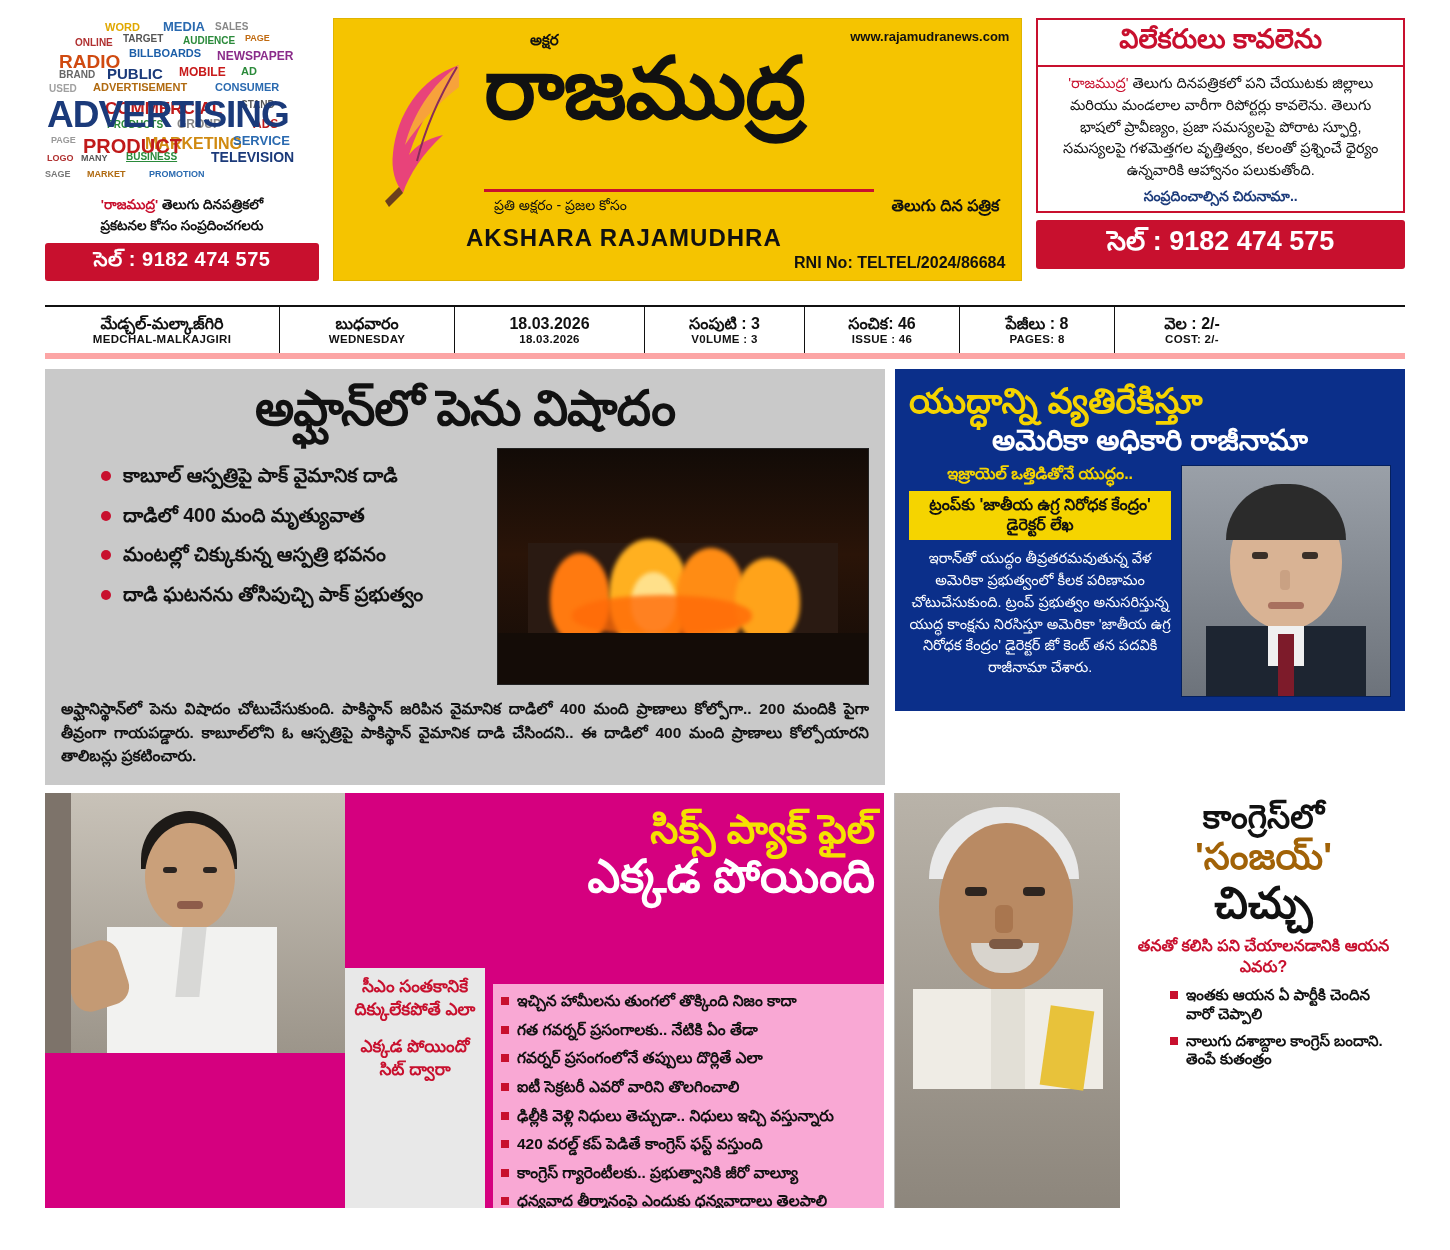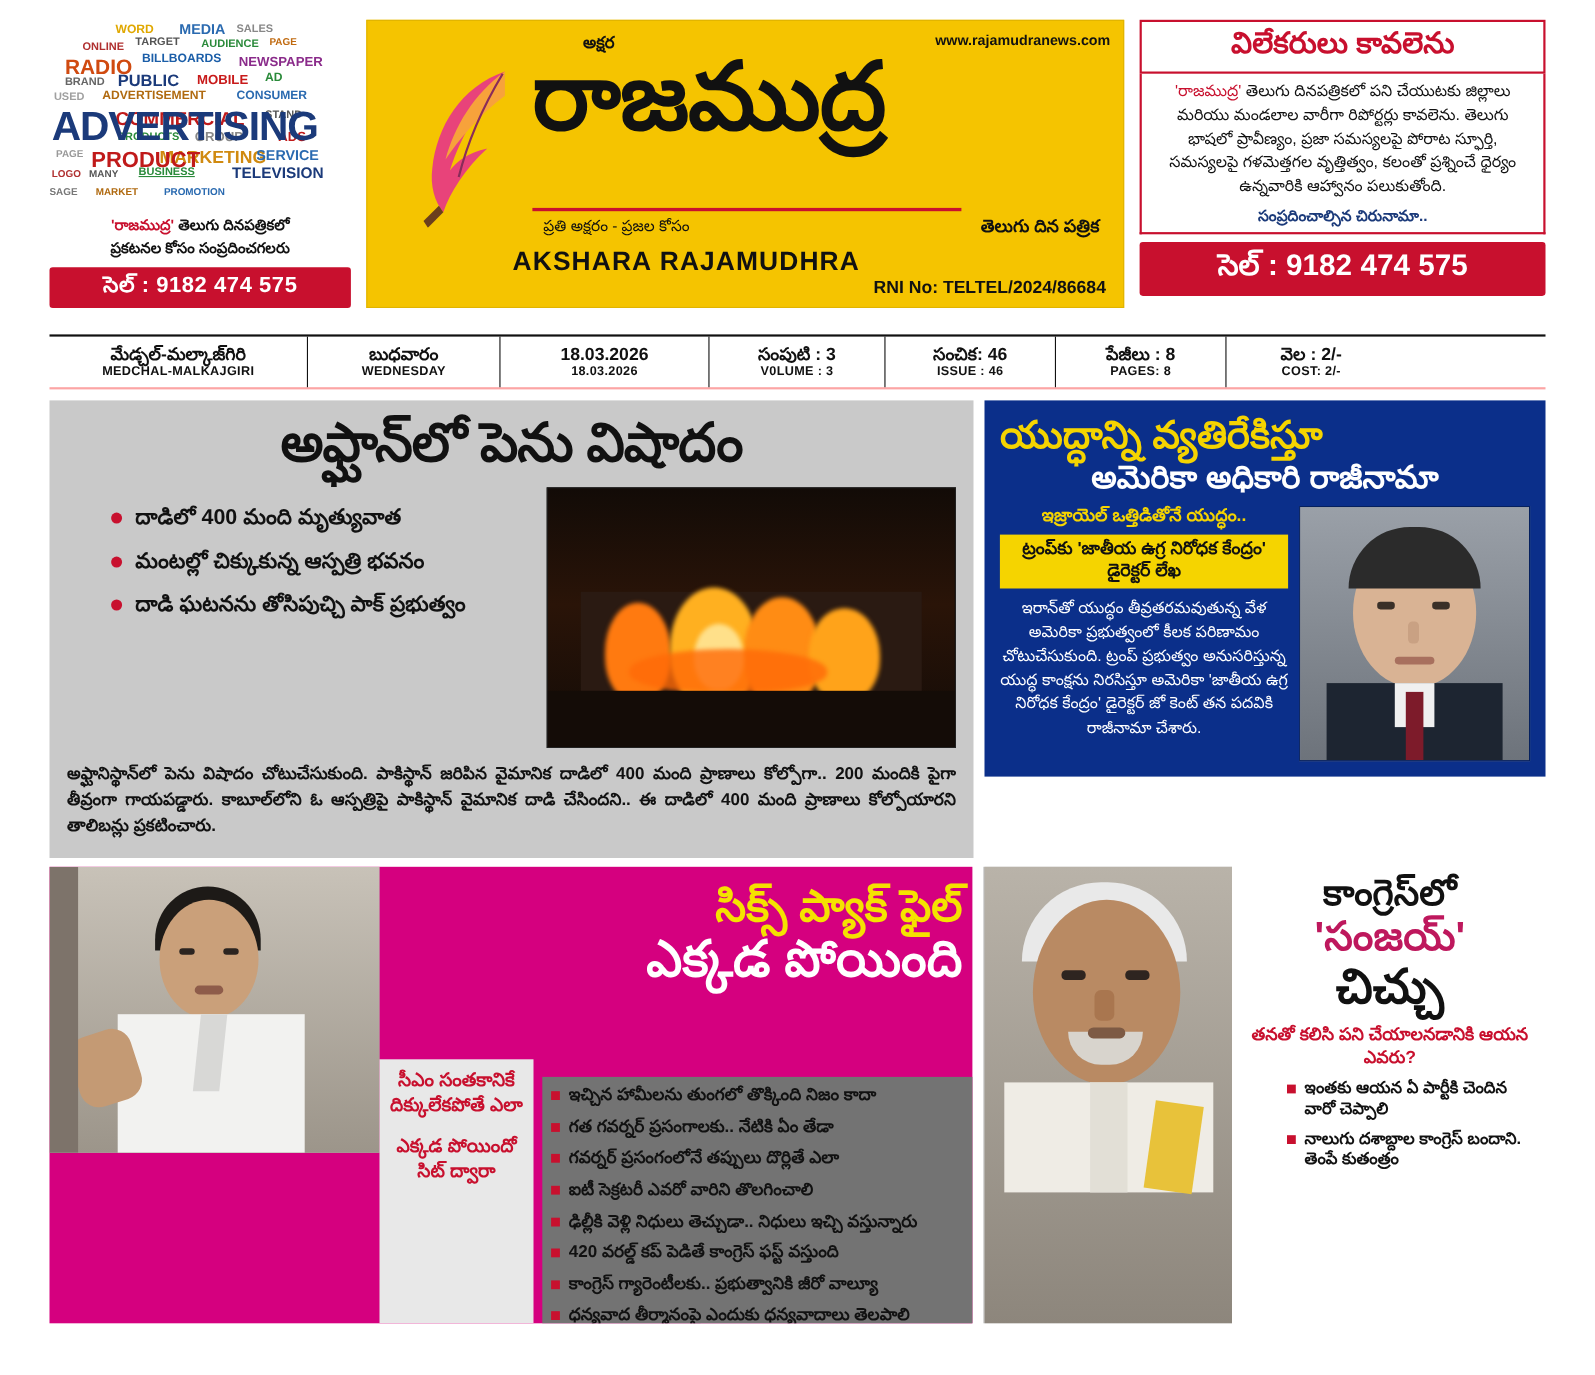--- a/index.html
+++ b/index.html
@@ -66,21 +66,21 @@
   }
   .ar-body .q{color:#c8102e;}
   .ar-contact{color:#1b3a7a;font-weight:bold;font-size:14px;margin-top:4px;}
   .ar-phone{
     background:#c8102e;color:#fff;text-align:center;font-size:27px;font-weight:bold;
     padding:6px 0;margin-top:7px;border-radius:3px;
   }
 
   
   .dateline{
-    margin:8px 45px 0 45px;border-top:2px solid #111;border-bottom:2px solid #fca5a5;
+    margin:8px 45px 0 45px;border-top:2px solid #111;border-bottom:6px solid #fca5a5;
     display:flex;height:46px;
   }
   .dl-cell{
     flex:0 0 auto;display:flex;flex-direction:column;justify-content:center;align-items:center;
     border-right:1px solid #111;padding:0 12px;
   }
   .dl-cell:last-child{border-right:none;}
   .dl-te{font-size:16px;font-weight:bold;color:#111;line-height:1.15;}
   .dl-en{font-size:11.5px;font-weight:bold;color:#111;letter-spacing:.3px;}
 
@@ -153,36 +153,36 @@
     position:absolute;left:300px;top:14px;width:530px;text-align:right;padding-right:14px;
   }
   .b-head .l1{font-size:40px;font-weight:bold;color:#f5e200;line-height:1.1;}
   .b-head .l2{font-size:46px;font-weight:bold;color:#ffffff;line-height:1.1;}
   .b-sidecol{
     position:absolute;left:300px;top:175px;width:140px;background:#e8e8e8;height:240px;
     text-align:center;font-size:17px;font-weight:bold;color:#c8102e;line-height:1.35;padding:8px 4px;
     box-sizing:border-box;
   }
   .b-bullets{
-    position:absolute;left:448px;top:175px;width:395px;background:#737373;height:240px;
+    position:absolute;left:448px;top:175px;width:395px;background:#f9a8d4;height:240px;
     padding:8px 6px 0 8px;box-sizing:border-box;
   }
   .b-bullets li{
     list-style:none;font-size:15.5px;font-weight:bold;color:#111;margin-bottom:10px;
     position:relative;padding-left:16px;line-height:1.2;
   }
   .b-bullets li:before{
     content:"";position:absolute;left:0;top:5px;width:8px;height:8px;background:#c8102e;
   }
 
   .b-right{width:510px;margin-left:10px;border-left:1px solid #bbb;display:flex;height:415px;}
   .br-photo{width:225px;background:#9a958d;position:relative;overflow:hidden;}
   .br-text{width:285px;padding:6px 8px 0 10px;box-sizing:border-box;text-align:center;}
   .br-text .h1{font-size:33px;font-weight:bold;color:#111;line-height:1.12;}
-  .br-text .h2{font-size:37px;font-weight:bold;color:#be185d;line-height:1.12;}
+  .br-text .h2{font-size:37px;font-weight:bold;color:#a16207;line-height:1.12;}
   .br-text .h3{font-size:44px;font-weight:bold;color:#111;line-height:1.12;}
   .br-sub{font-size:16px;font-weight:bold;color:#c8102e;margin-top:8px;line-height:1.35;}
   .br-bullets{margin-top:8px;text-align:left;}
   .br-bullets li{
     list-style:none;font-size:15px;font-weight:bold;color:#111;position:relative;padding-left:16px;
     margin-bottom:8px;line-height:1.25;
   }
   .br-bullets li:before{
     content:"";position:absolute;left:0;top:5px;width:8px;height:8px;background:#c8102e;
   }
@@ -301,20 +301,21 @@
     </div>
   </div>
 
   <div class="content">
 
     <div class="col-left">
       <div class="lead">
         <h1>అఫ్ఘాన్‌లో పెను విషాదం</h1>
         <div class="lead-body">
           <ul class="bullets">
+            <li>కాబూల్ ఆస్పత్రిపై పాక్ వైమానిక దాడి</li>
             <li>దాడిలో 400 మంది మృత్యువాత</li>
             <li>మంటల్లో చిక్కుకున్న ఆస్పత్రి భవనం</li>
             <li>దాడి ఘటనను తోసిపుచ్చి పాక్ ప్రభుత్వం</li>
           </ul>
           <div class="lead-photo">
             <div class="fire-sky"></div>
             <div class="fire-bldg"></div>
             <div class="flame" style="left:14%;top:44%;width:60px;height:90px;background:#ff7a10;"></div>
             <div class="flame" style="left:30%;top:38%;width:80px;height:110px;background:#ffb020;"></div>
             <div class="flame" style="left:48%;top:42%;width:70px;height:100px;background:#ff8c14;"></div>

